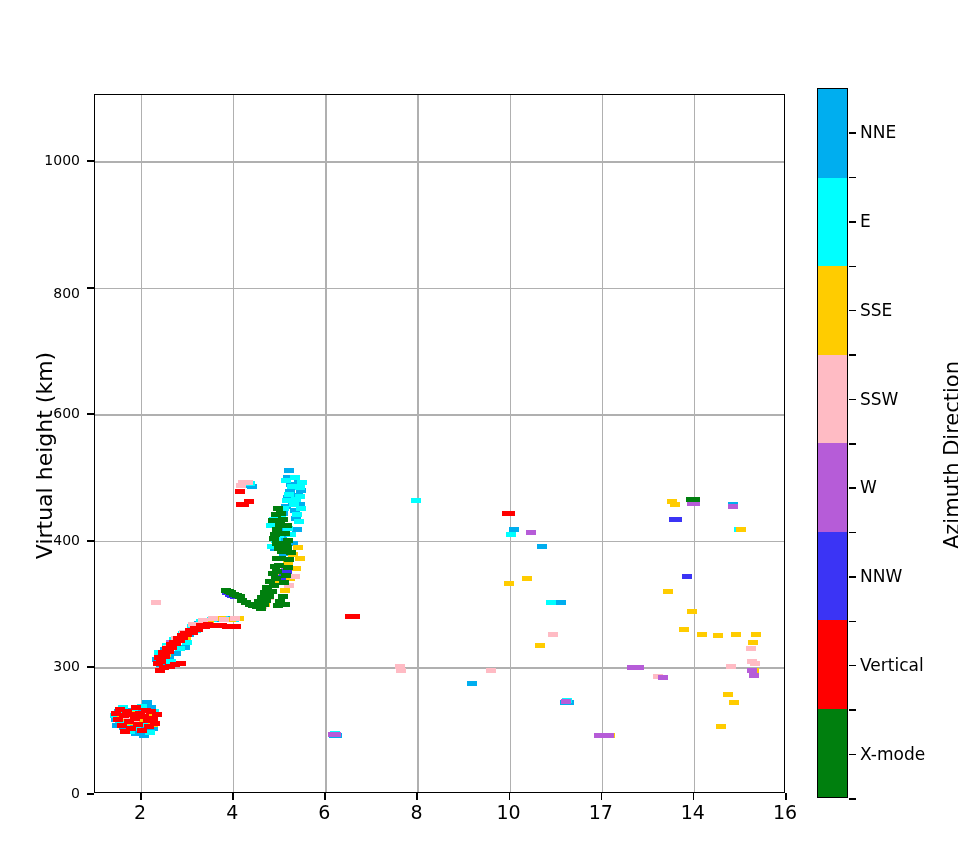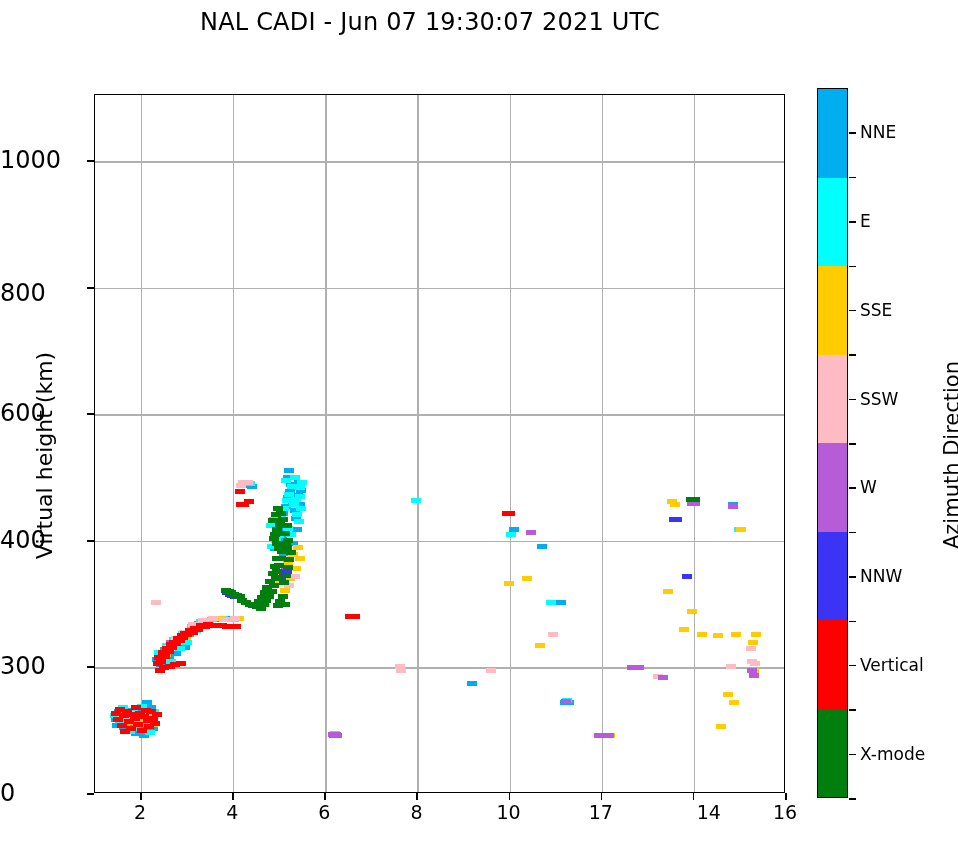--- a/index.html
+++ b/index.html
@@ -24,21 +24,21 @@
   .gl-v,.gl-h{position:absolute;background:#b0b0b0;}
   .gl-v{width:1.2px;top:0;bottom:0;}
   .gl-h{height:1.2px;left:0;right:0;}
 
   .pt{position:absolute;}
 
   
   .tick-x{position:absolute;width:1.6px;height:7px;background:#000;top:793px;}
   .tick-y{position:absolute;height:1.6px;width:7px;background:#000;left:87px;}
   .xlab{position:absolute;transform:translateX(-50%);font-size:19px;color:#000;top:801px;}
-  .ylab{position:absolute;transform:translateY(-50%);font-size:24px;color:#000;right:0;text-align:left;}
+  .ylab{position:absolute;transform:translateY(-50%);font-size:14px;color:#000;right:0;text-align:right;}
   .ylab-wrap{position:absolute;left:0;width:80px;}
 
   .xaxis-title{
     position:absolute;left:94px;top:824px;width:691px;text-align:center;
     font-size:22px;color:#000;
   }
   .yaxis-title{
     position:absolute;font-size:22px;color:#000;white-space:nowrap;
     left:-96px;top:443px;width:280px;text-align:center;
     transform:rotate(-90deg);transform-origin:center center;
@@ -56,21 +56,20 @@
     position:absolute;font-size:21px;color:#000;white-space:nowrap;
     left:812px;top:443px;width:280px;text-align:center;
     transform:rotate(-90deg);transform-origin:center center;
   }
 </style>
 </head>
 <body>
 
 <div id="root">
 
-  <div class="title">NAL CADI - Jun 07 19:30:07 2021 UTC</div>
 
   <div class="plot-frame">
     <div class="grid-layer" id="grid-layer">
         <div class="gl-v" style="left: 46.0667px;"></div>
         <div class="gl-v" style="left: 138.2px;"></div>
         <div class="gl-v" style="left: 230.333px;"></div>
         <div class="gl-v" style="left: 322.467px;"></div>
         <div class="gl-v" style="left: 414.6px;"></div>
         <div class="gl-v" style="left: 506.733px;"></div>
         <div class="gl-v" style="left: 598.867px;"></div>
@@ -461,21 +460,21 @@
       <div class="xlab" style="left: 232.2px;">4</div>
       <div class="tick-x" style="left: 324.333px;"></div>
       <div class="xlab" style="left: 324.333px;">6</div>
       <div class="tick-x" style="left: 416.467px;"></div>
       <div class="xlab" style="left: 416.467px;">8</div>
       <div class="tick-x" style="left: 508.6px;"></div>
       <div class="xlab" style="left: 508.6px;">10</div>
       <div class="tick-x" style="left: 600.733px;"></div>
       <div class="xlab" style="left: 600.733px;">17</div>
       <div class="tick-x" style="left: 692.867px;"></div>
-      <div class="xlab" style="left: 692.867px; margin-left: 16px;">14</div>
+      <div class="xlab" style="left: 692.867px;">14</div>
       <div class="tick-x" style="left: 785px;"></div>
       <div class="xlab" style="left: 785px; text-align: right;">16</div>
     </div>
   <div id="yticks">
       <div class="tick-y" style="top: 793px;"></div>
       <div class="ylab-wrap" style="top: 793px;">
         <div class="ylab" style="position: relative; transform: translateY(-50%);">0</div>
       </div>
       <div class="tick-y" style="top: 666.484px;"></div>
       <div class="ylab-wrap" style="top: 666.484px;">

